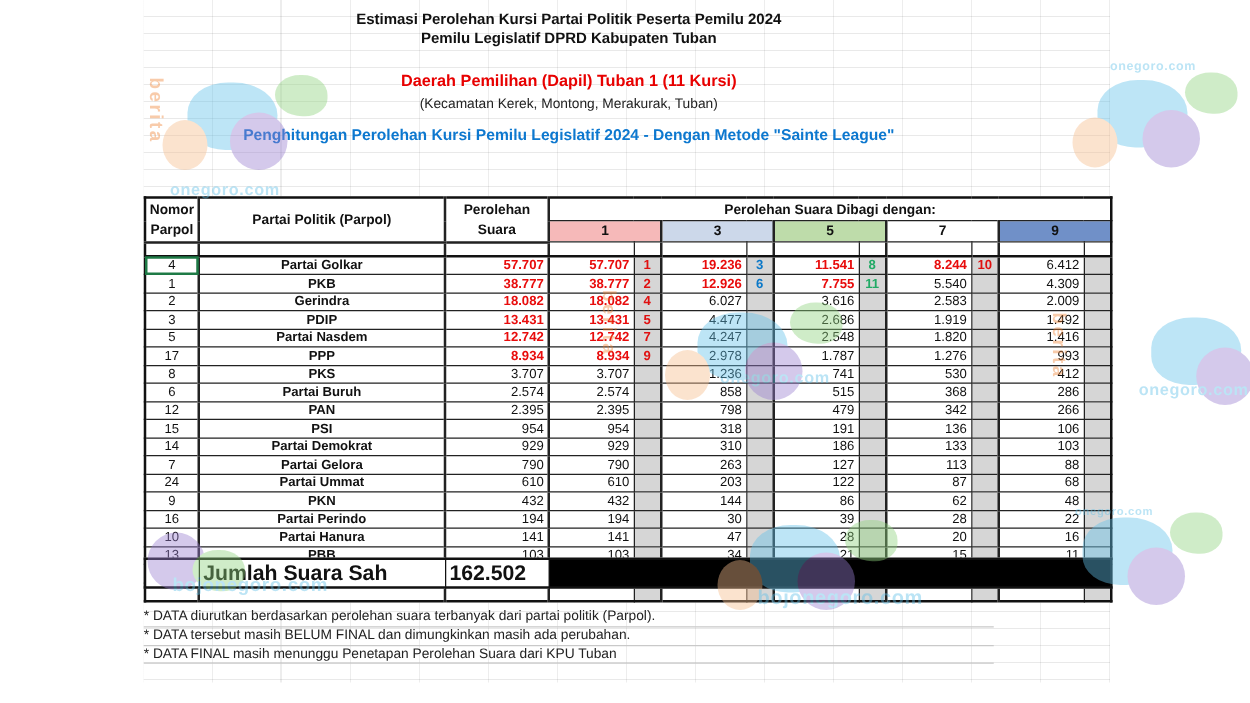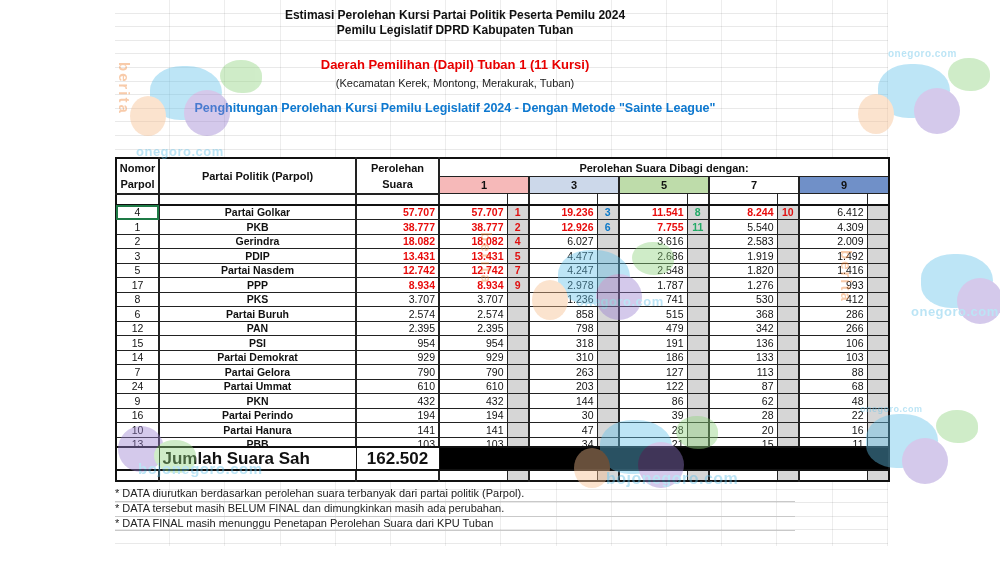--- a/index.html
+++ b/index.html
@@ -41,21 +41,21 @@
   td.num{text-align:right;}
   td.red{color:#e80c0c;font-weight:bold;}
   td.rank{background:#d6d6d6;text-align:center;font-weight:bold;border-left-width:1px;}
   td.sel{outline:2px solid #1e7a46;outline-offset:-2px;}
   tr.emptyrow td{height:13px;}
 
   .sum-table{position:absolute;left:115px;top:446px;width:773px;z-index:3;
     border:2px solid #111;background:#fff;font-size:17px;}
   .sum-table td{border:1px solid #111;padding:0 3px;height:21px;white-space:nowrap;}
   .sum-label{font-weight:bold;}
-  .sum-value{font-weight:bold;text-align:center;}
+  .sum-value{font-weight:bold;text-align:left;}
   .blackbar{background:#000;}
 
   .disclaimer{position:absolute;left:115px;top:487px;width:680px;z-index:2;font-size:11px;}
   .disc-title{color:#e80000;font-weight:bold;font-size:11.5px;height:15px;border-bottom:1px solid #c9c9c9;}
   .disc-line{height:13.8px;border-bottom:1px solid #c9c9c9;color:#222;}
 
   
   .wm{position:absolute;z-index:6;pointer-events:none;opacity:.42;}
   .wm .blob{position:absolute;display:block;}
   .b-blue{width:72px;height:54px;background:#63c2ea;border-radius:48% 52% 55% 45%;}

